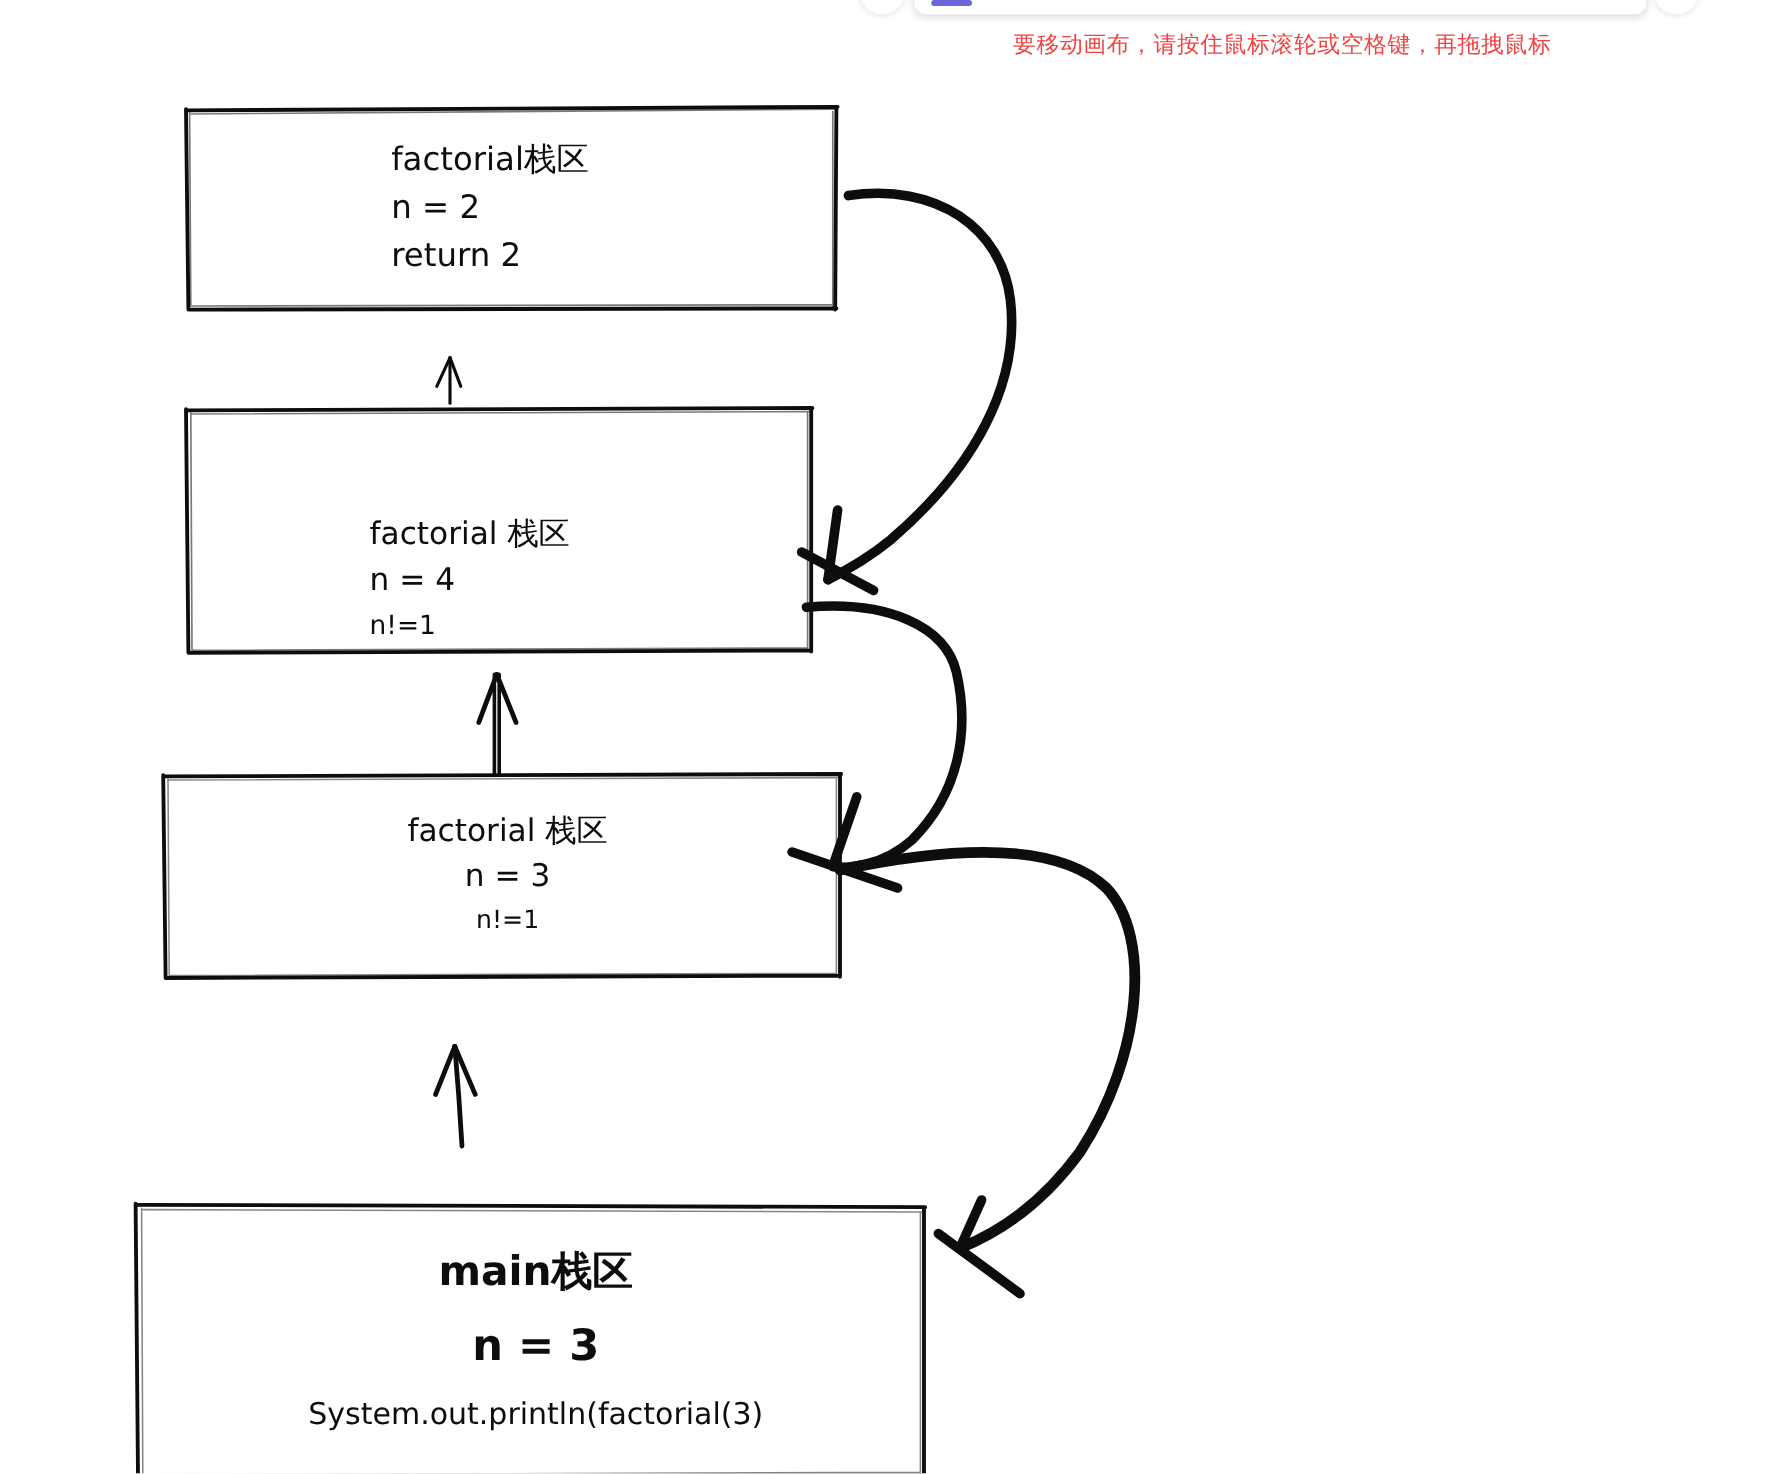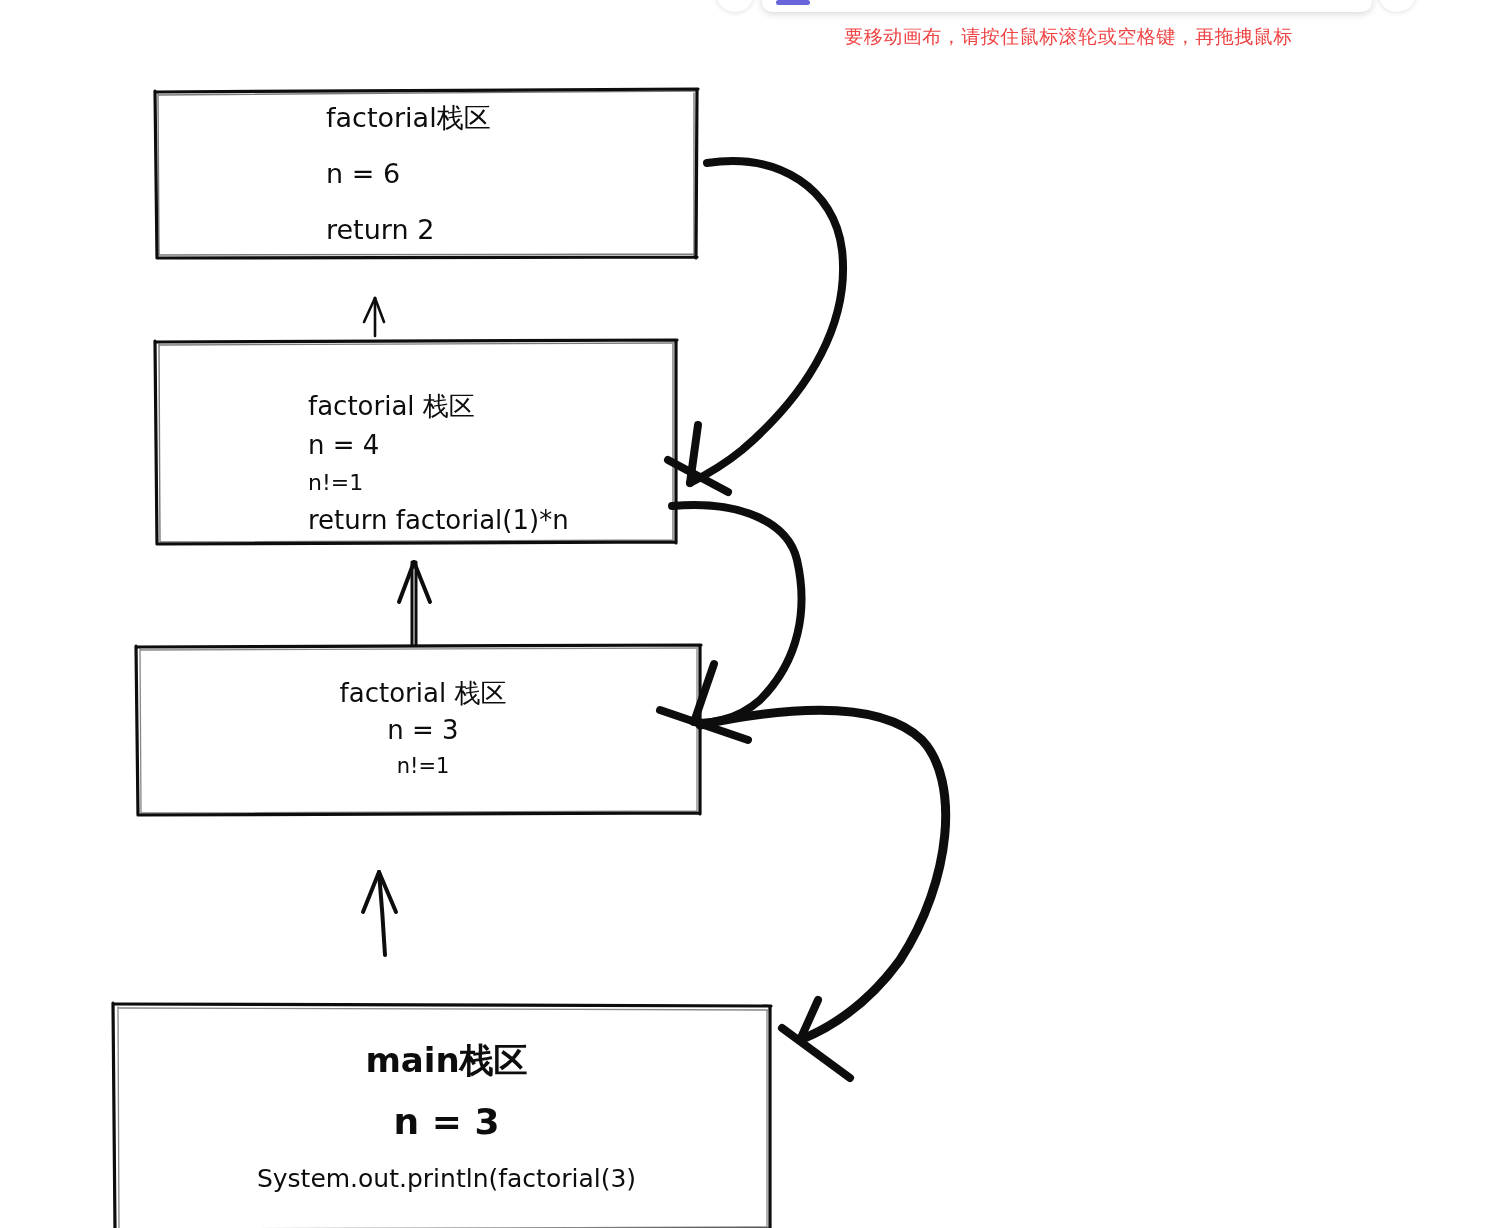--- a/index.html
+++ b/index.html
@@ -97,21 +97,21 @@
     justify-content: center;
   }
   .frame-line {
     font-family: "DejaVu Sans", sans-serif;
     color: #0d0d0d;
     white-space: nowrap;
   }
 
   
   #box-factorial-1 { left: 153px; top: 88px; width: 546px; height: 172px; }
-  #box-factorial-1 .frame-text { padding-left: 173px; gap: 16px; }
+  #box-factorial-1 .frame-text { padding-left: 173px; }
   #box-factorial-1 .frame-line { font-size: 27px; line-height: 40px; }
 
   
   #box-factorial-2 { left: 153px; top: 338px; width: 525px; height: 208px; }
   #box-factorial-2 .frame-text { padding-left: 155px; justify-content: flex-end; padding-bottom: 6px; }
   #box-factorial-2 .frame-line { font-size: 26px; line-height: 39px; }
   #box-factorial-2 .frame-line.small { font-size: 22px; line-height: 36px; }
 
   
   #box-factorial-3 { left: 134px; top: 643px; width: 568px; height: 173px; }
@@ -148,35 +148,34 @@
 
   <div class="canvas-hint">要移动画布，请按住鼠标滚轮或空格键，再拖拽鼠标</div>
 
   <div class="frame-box" id="box-factorial-1">
     <svg width="546" height="172" viewBox="0 0 546 172" aria-hidden="true">
       <path d="M3 4 L545 1 M544 2 L543 170 M544 169 L4 170 M4 170 L2 3" fill="none" stroke="#0d0d0d" stroke-width="3.2" stroke-linecap="round"></path>
       <path d="M5 7 L543 3 M541 5 L541 168 M541 166 L6 167 M6 167 L5 6" fill="none" stroke="#0d0d0d" stroke-width="1.4" stroke-linecap="round" opacity="0.55"></path>
     </svg>
     <div class="frame-text">
       <div class="frame-line">factorial栈区</div>
-      <div class="frame-line">n = 6</div>
+      <div class="frame-line">n = 2</div>
       <div class="frame-line">return 2</div>
     </div>
   </div>
 
   <div class="frame-box" id="box-factorial-2">
     <svg width="525" height="208" viewBox="0 0 525 208" aria-hidden="true">
       <path d="M3 4 L524 2 M523 3 L523 205 M523 204 L4 206 M4 206 L2 3" fill="none" stroke="#0d0d0d" stroke-width="3.2" stroke-linecap="round"></path>
       <path d="M6 7 L521 5 M520 6 L520 203 M520 202 L7 204 M7 204 L6 6" fill="none" stroke="#0d0d0d" stroke-width="1.4" stroke-linecap="round" opacity="0.55"></path>
     </svg>
     <div class="frame-text">
       <div class="frame-line">factorial 栈区</div>
       <div class="frame-line">n = 4</div>
       <div class="frame-line small">n!=1</div>
-      <div class="frame-line">return factorial(1)*n</div>
     </div>
   </div>
 
   <div class="frame-box" id="box-factorial-3">
     <svg width="568" height="173" viewBox="0 0 568 173" aria-hidden="true">
       <path d="M3 4 L567 2 M566 3 L566 171 M566 170 L4 172 M4 172 L2 3" fill="none" stroke="#0d0d0d" stroke-width="3.2" stroke-linecap="round"></path>
       <path d="M6 7 L564 5 M563 6 L563 169 M563 168 L7 170 M7 170 L6 6" fill="none" stroke="#0d0d0d" stroke-width="1.3" stroke-linecap="round" opacity="0.5"></path>
     </svg>
     <div class="frame-text">
       <div class="frame-line">factorial 栈区</div>

